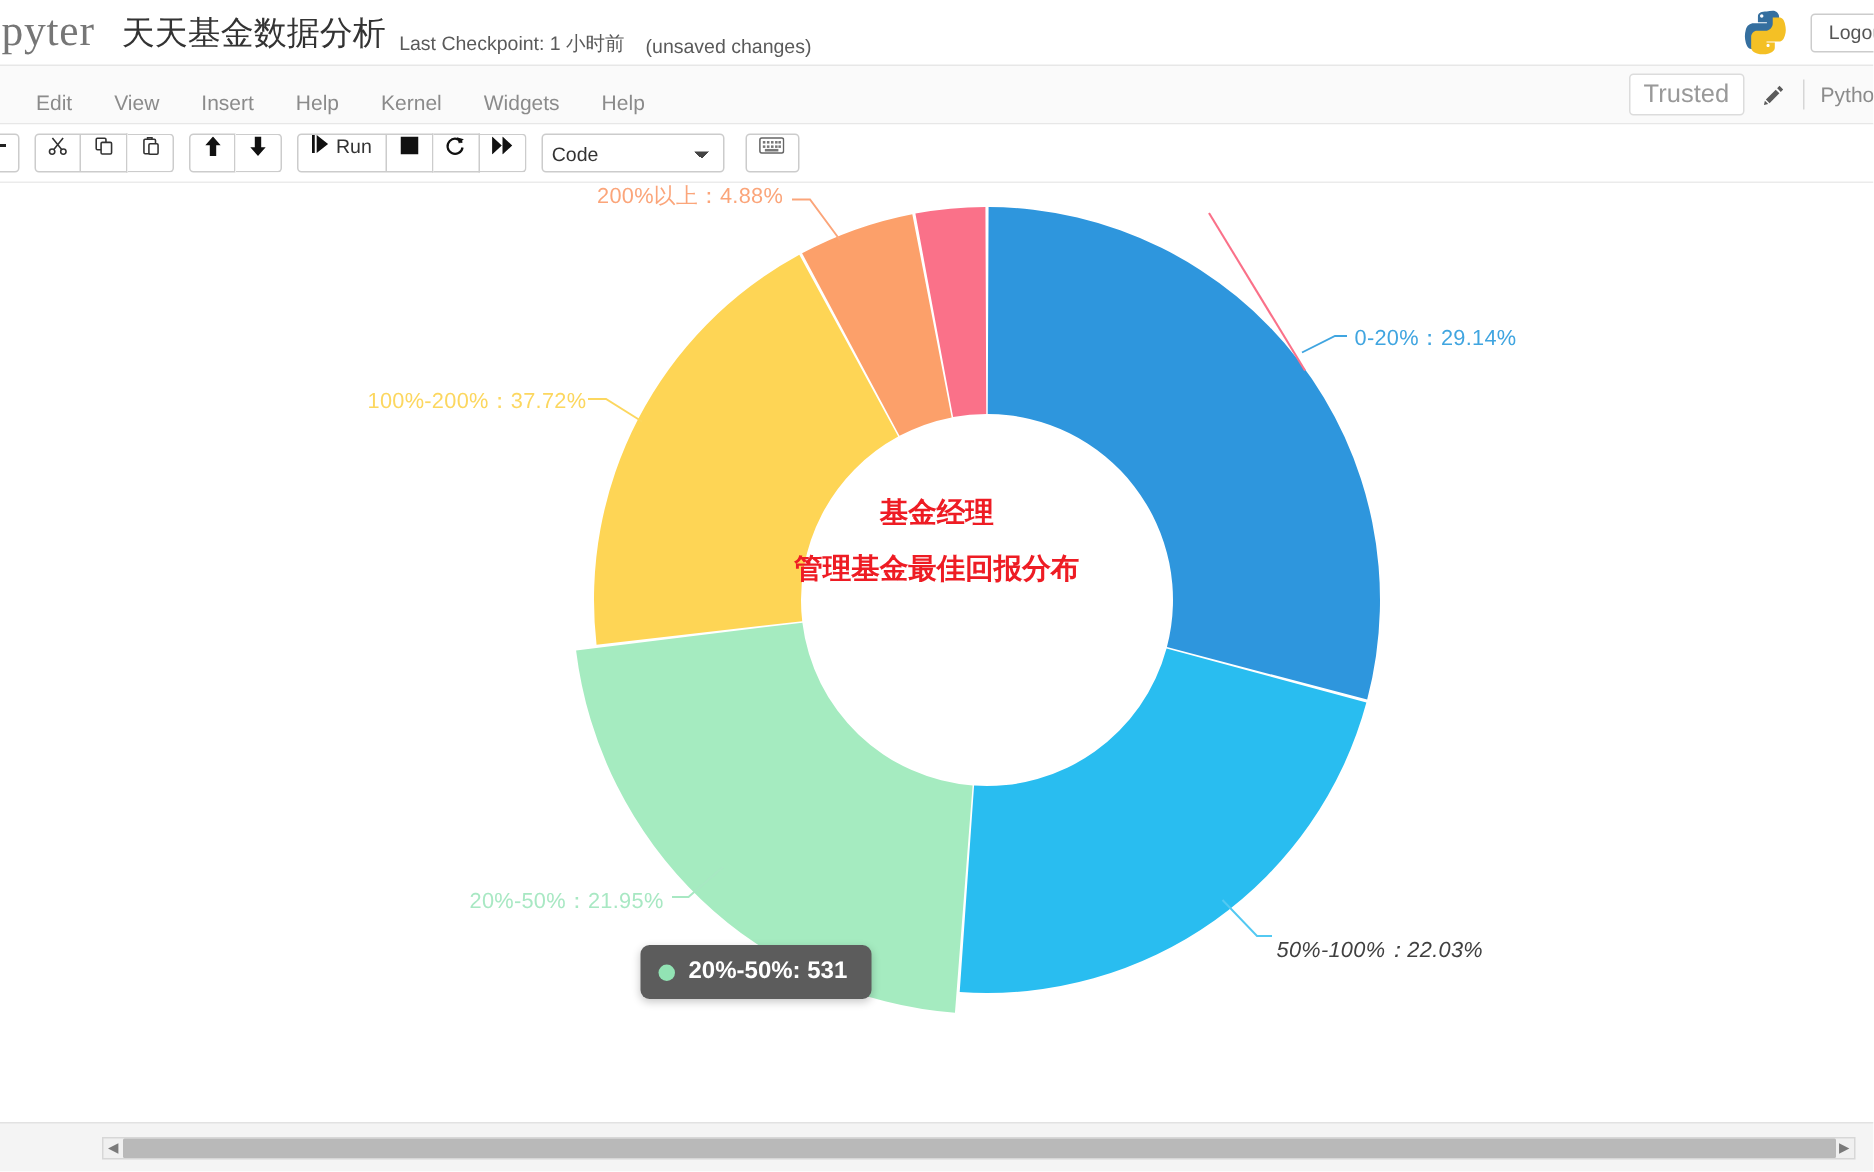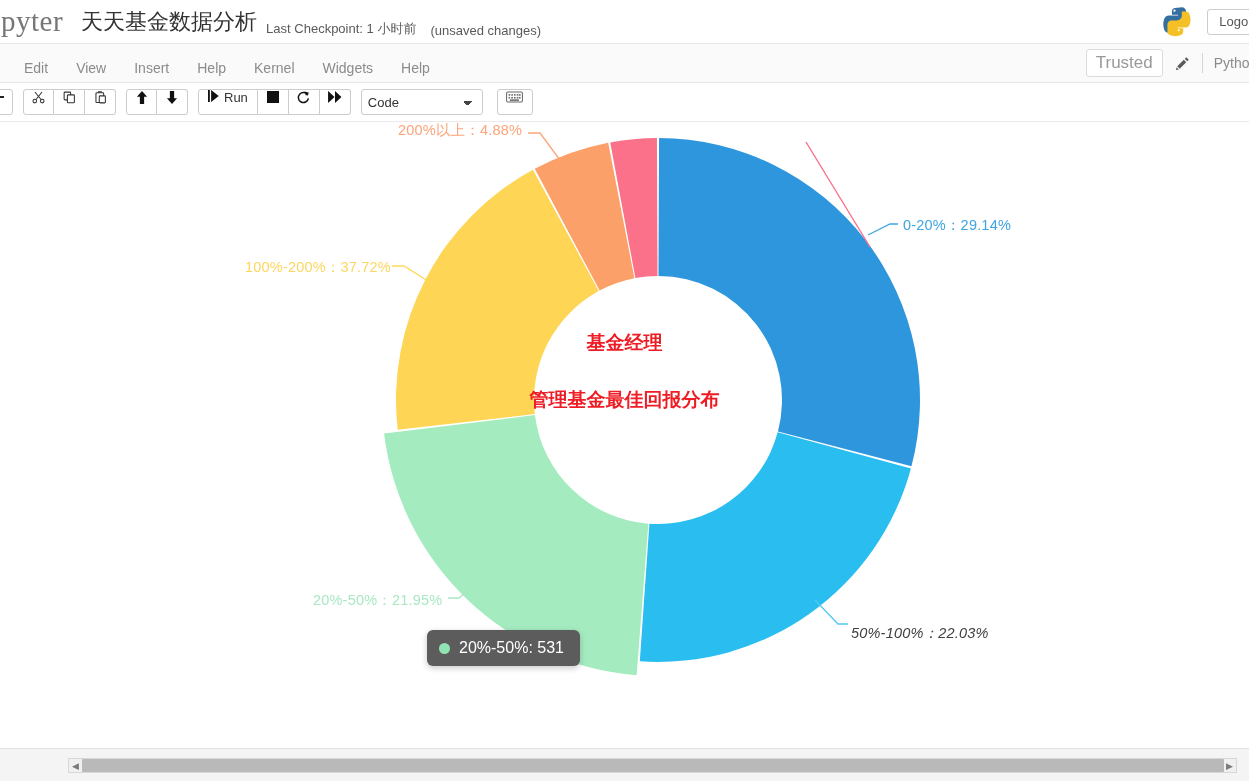--- a/index.html
+++ b/index.html
@@ -116,26 +116,26 @@
     position: absolute; font-size: 14.5px; white-space: nowrap;
     letter-spacing: .2px;
   }
 
   .center-title {
     position: absolute; text-align: center; color: #ee1c24;
     font-weight: bold; font-size: 19px; line-height: 1.55;
     left: 0; right: 0; pointer-events: none;
   }
   .center-title .l1 { display:block; }
-  .center-title .l2 { display:block; margin-top: 28px; }
+  .center-title .l2 { display:block; margin-top: 8px; }
 
   .tooltip {
     position: absolute;
     background: #5c5c5c; color: #fff; border-radius: 6px;
-    font-size: 16px; font-weight: normal;
+    font-size: 16px; font-weight: bold;
     padding: 9px 16px 9px 12px;
     display: flex; align-items: center; gap: 9px;
     box-shadow: 0 2px 6px rgba(0,0,0,.22);
     white-space: nowrap;
   }
   .tooltip .dot { width: 11px; height: 11px; border-radius: 50%; display:block; }
 
   
   .hscroll {
     position: absolute; left: 0; top: 748px; width: 1249px; height: 33px;

